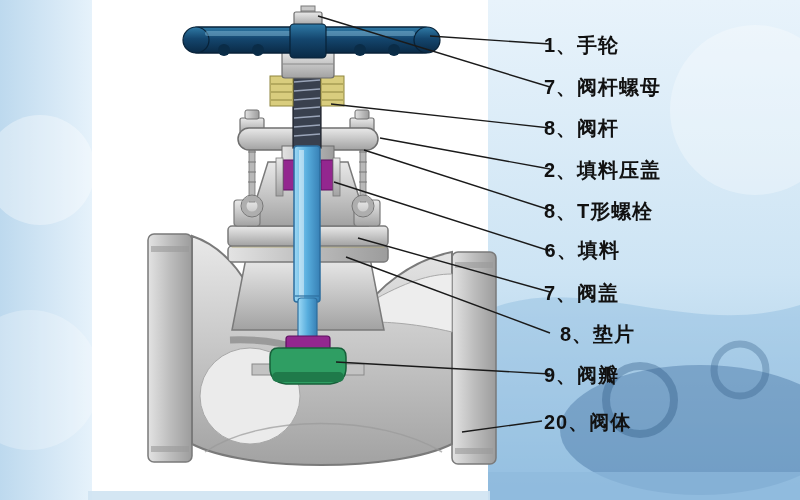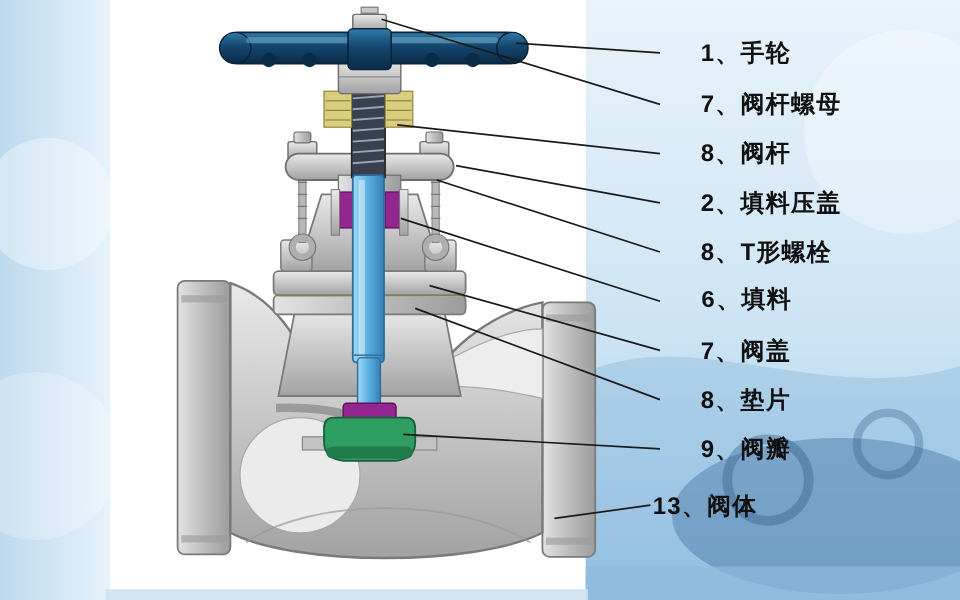--- a/index.html
+++ b/index.html
@@ -5,36 +5,36 @@
   html,body{margin:0;padding:0;}
   body{
     width:800px;height:500px;position:relative;overflow:hidden;
     background:#ffffff;
     font-family:"Liberation Sans","DejaVu Sans",sans-serif;
   }
   .stage{position:absolute;left:0;top:0;width:800px;height:500px;}
   svg{display:block;}
   .label{
     position:absolute;
-    left:584px;
+    left:544px;
     color:#111;
     font-size:20px;
     font-weight:700;
     letter-spacing:1px;
     white-space:nowrap;
     line-height:24px;
   }
   .lbl-1{top:33px;}
   .lbl-2{top:75px;}
   .lbl-3{top:116px;}
   .lbl-4{top:158px;}
   .lbl-5{top:199px;}
   .lbl-6{top:240px;font-family:Liberation Mono, monospace;}
   .lbl-7{top:281px;text-align:center;}
-  .lbl-8{top:322px;}
+  .lbl-8{top:322px;margin-left:16px;}
   .lbl-9{top:363px;text-align:right;}
   .lbl-10{top:410px;left:544px;}
 </style>
 </head>
 <body>
 
 <div class="stage">
 <svg width="800" height="500" viewBox="0 0 800 500">
   <defs>
     <linearGradient id="gMetalV" x1="0" y1="0" x2="0" y2="1">
@@ -226,13 +226,13 @@
 
 <div class="label lbl-1">1、手轮</div>
 <div class="label lbl-2">7、阀杆螺母</div>
 <div class="label lbl-3">8、阀杆</div>
 <div class="label lbl-4">2、填料压盖</div>
 <div class="label lbl-5">8、T形螺栓</div>
 <div class="label lbl-6">6、填料</div>
 <div class="label lbl-7">7、阀盖</div>
 <div class="label lbl-8">8、垫片</div>
 <div class="label lbl-9">9、阀瓣</div>
-<div class="label lbl-10">13、阀体</div>
+<div class="label lbl-10">20、阀体</div>
 
 </body></html>

